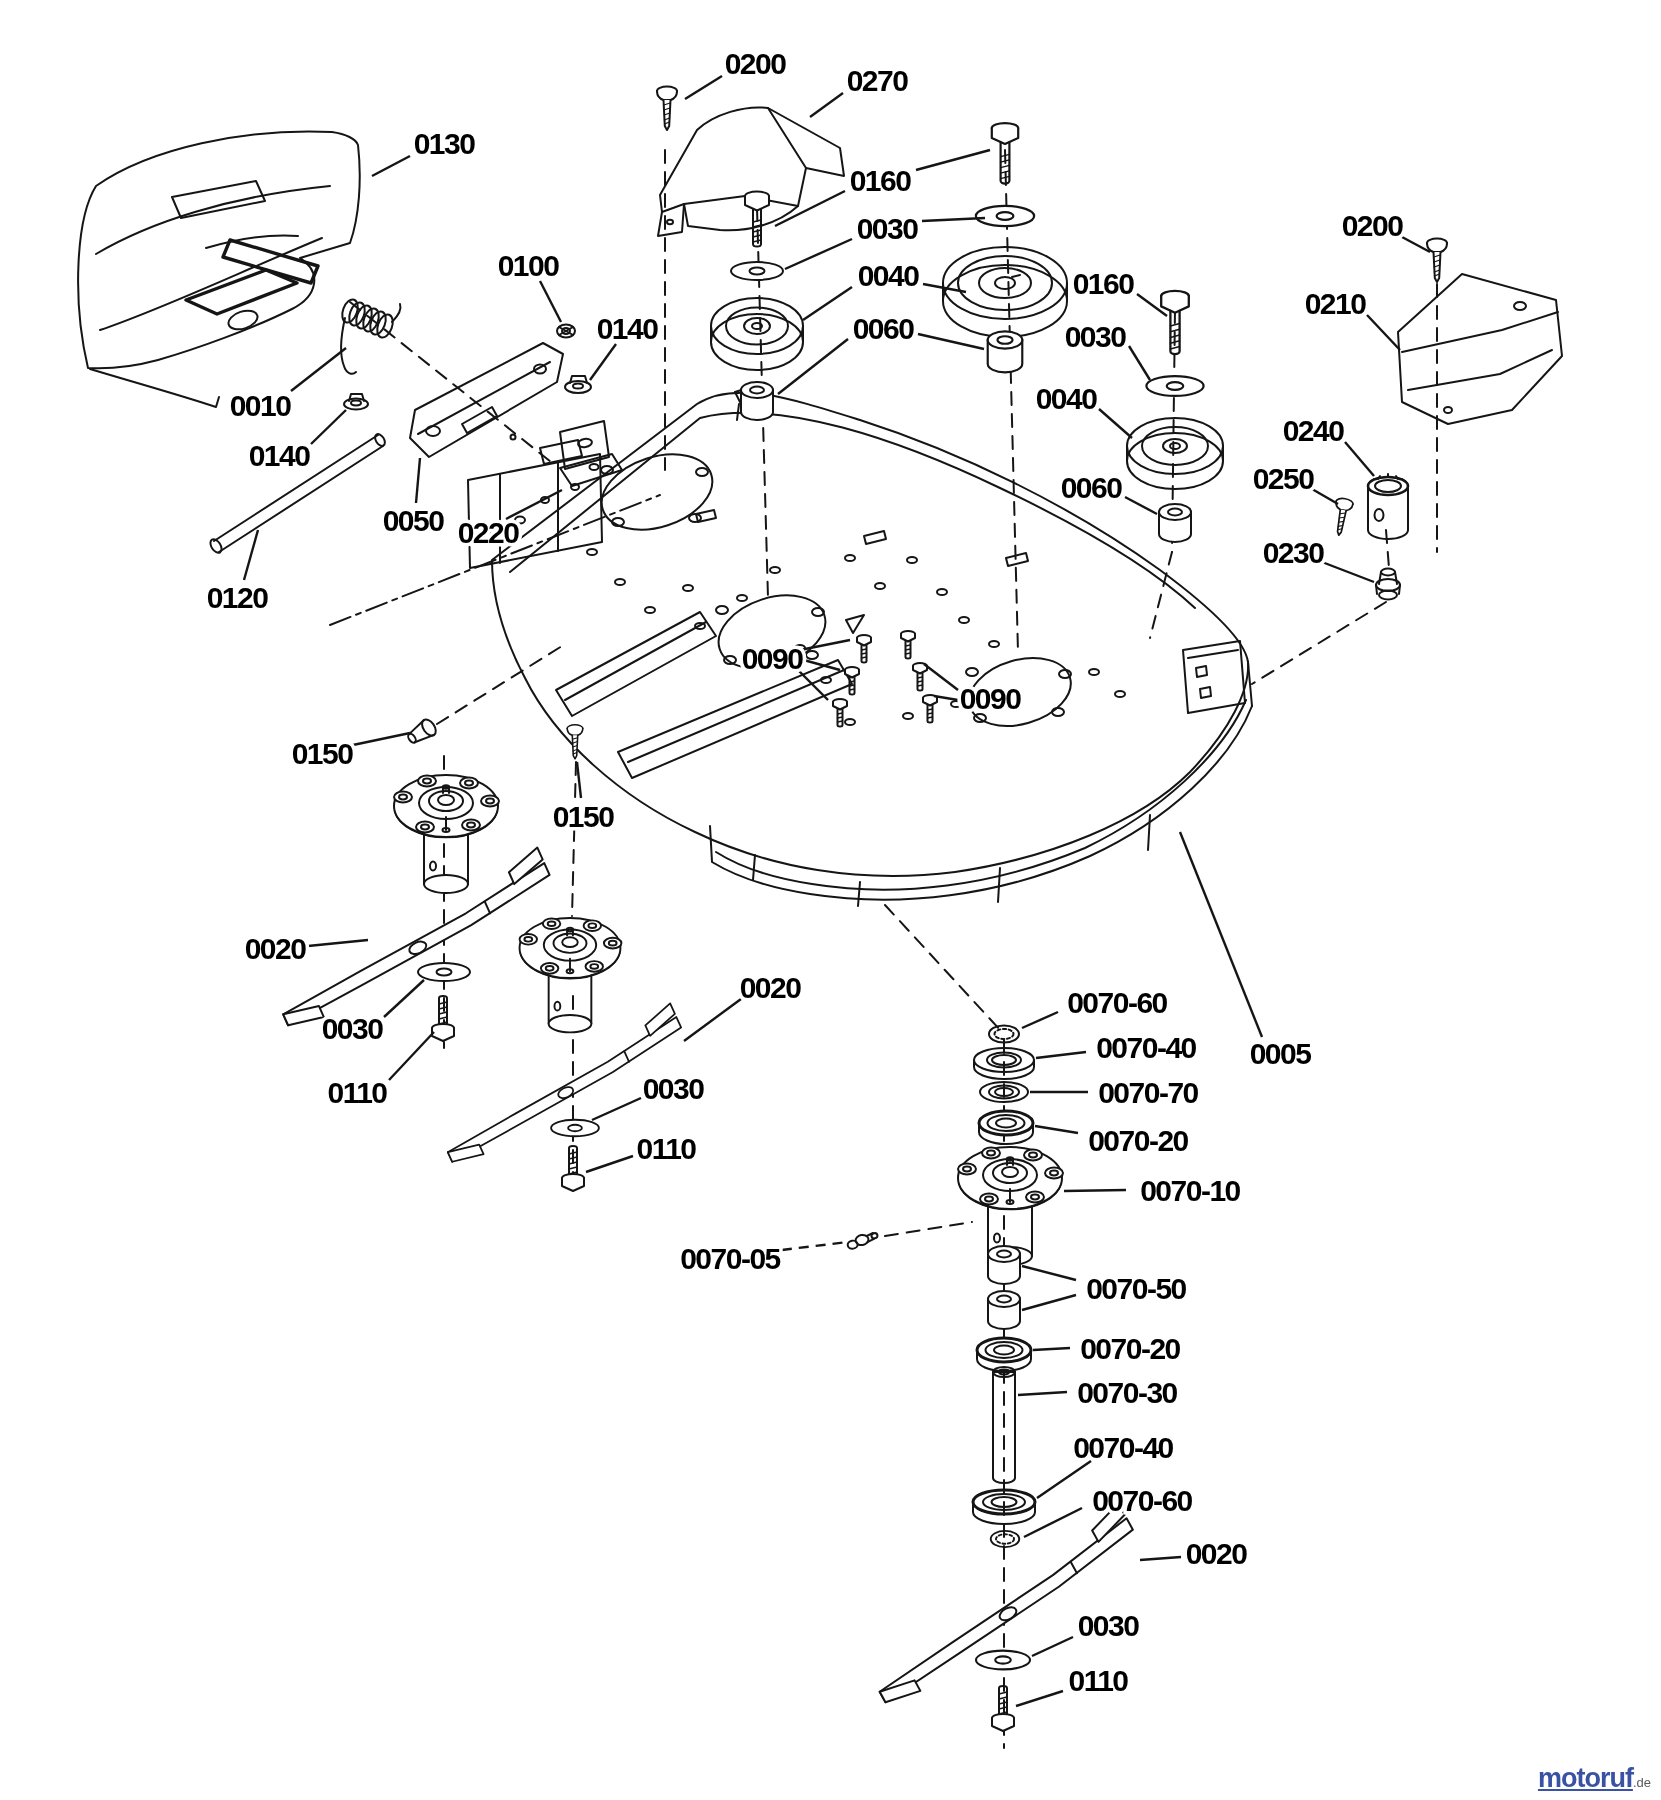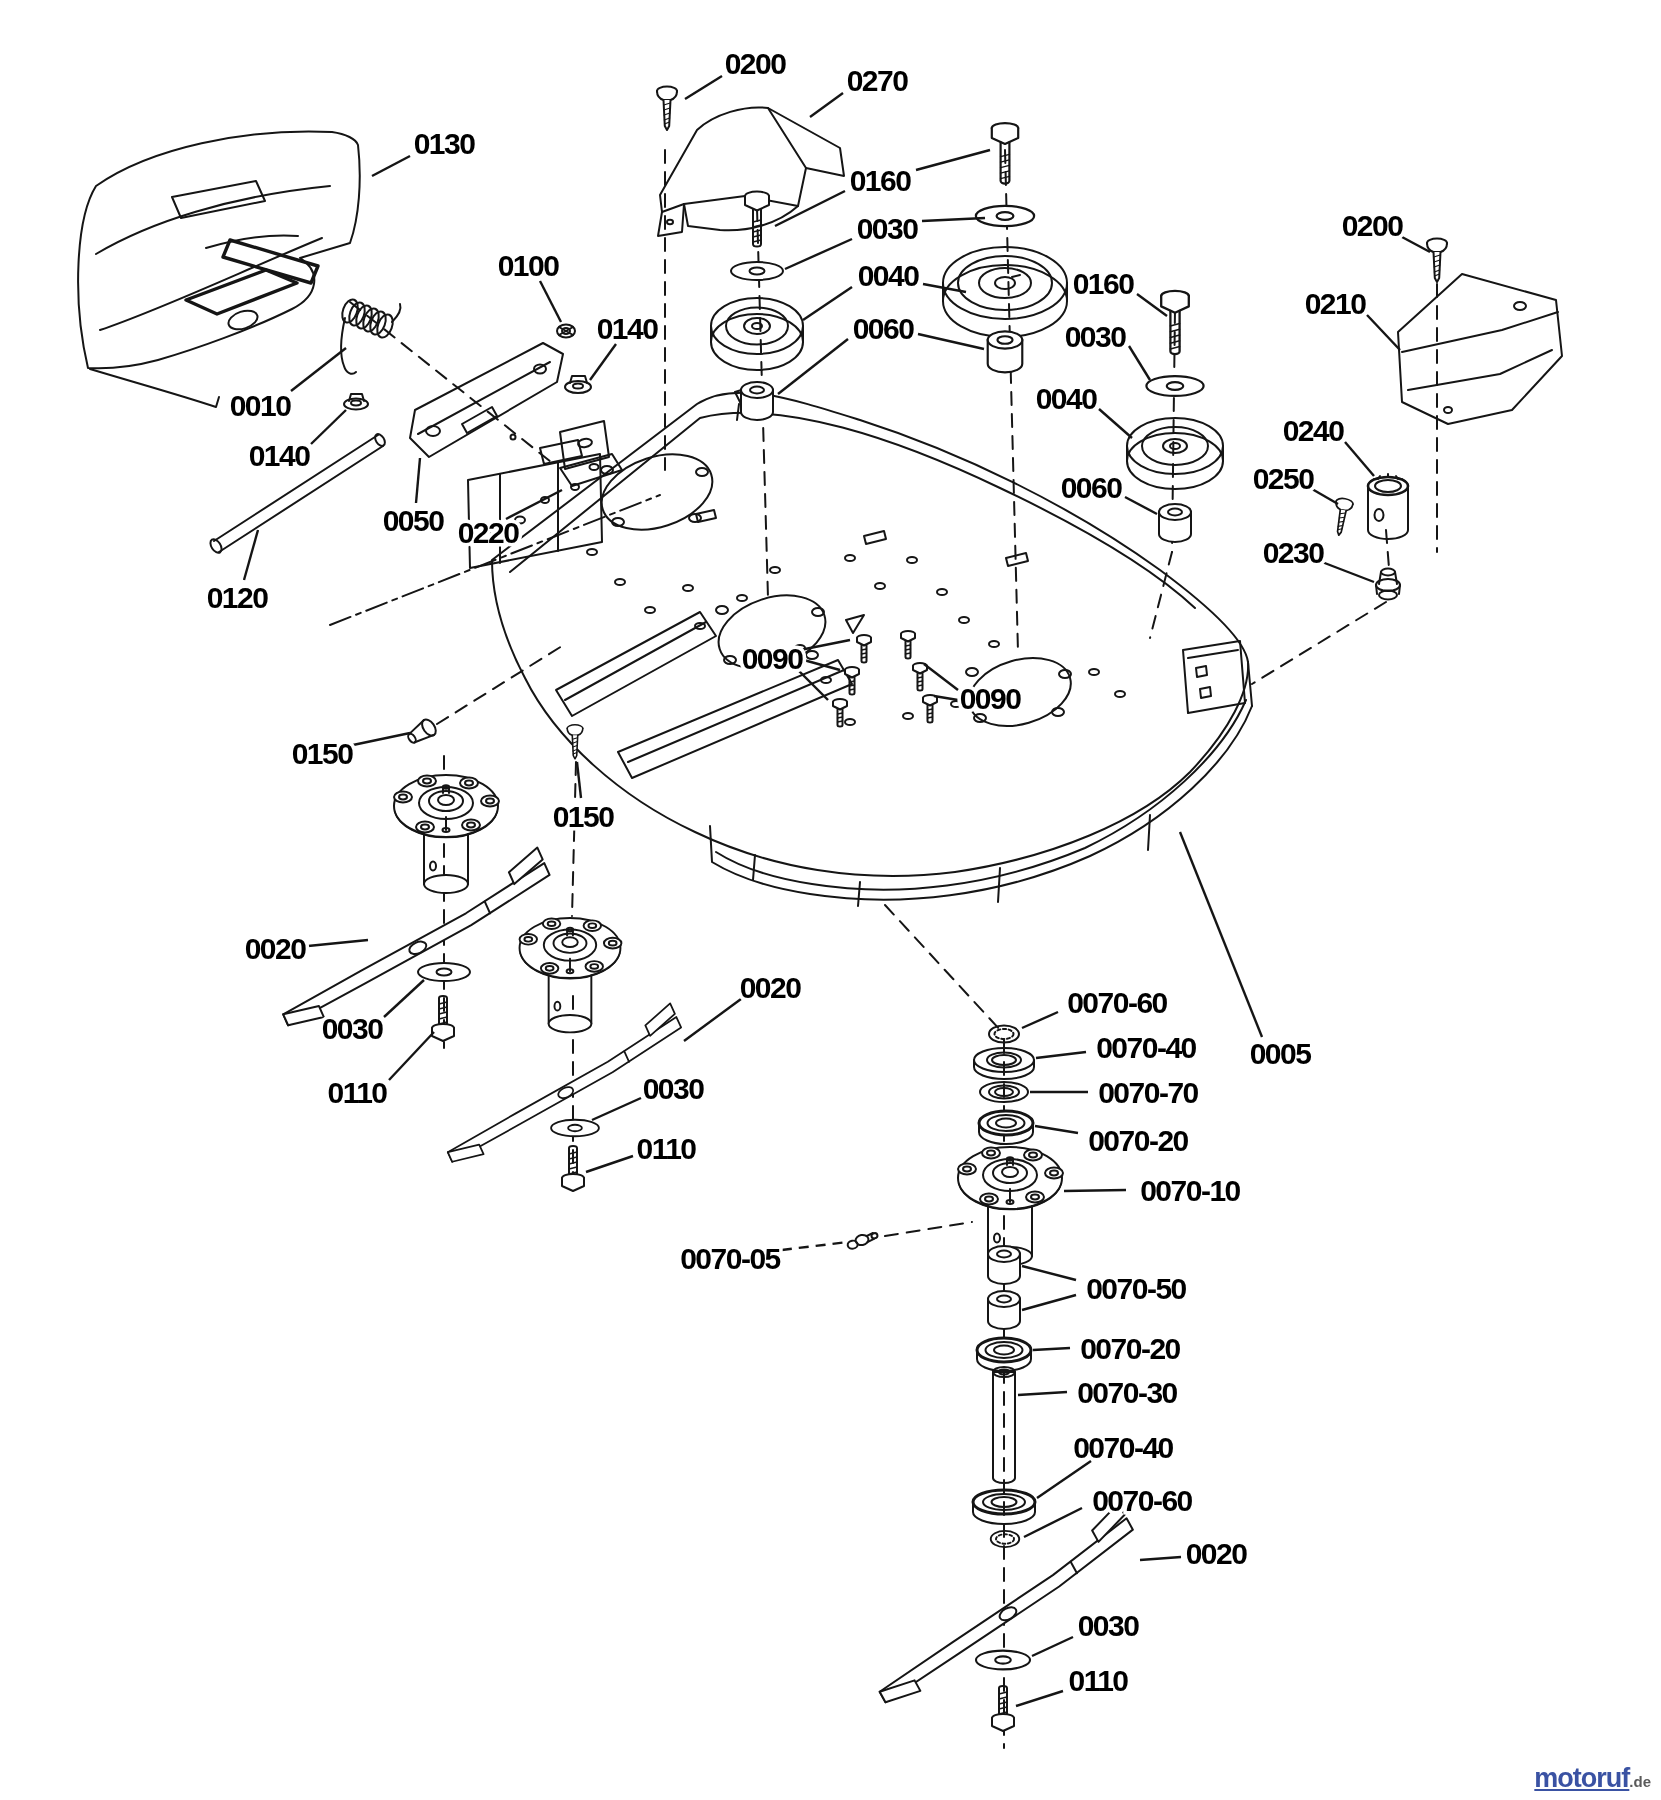--- a/index.html
+++ b/index.html
@@ -14,21 +14,21 @@
   .dashl{stroke-dasharray:13 9;}
   .dashdot{stroke-dasharray:22 6 5 6;}
   .fillk{fill:#151515;stroke:none;}
   text.plabel{font-family:"Liberation Sans",sans-serif;font-weight:bold;font-size:30px;
       letter-spacing:-1.5px;fill:#000;stroke:#fff;stroke-width:7px;paint-order:stroke;
       text-anchor:middle;}
   line.leader{stroke:#151515;stroke-width:2.4;}
   line.leader.dash{stroke-dasharray:10 7;}
   .watermark{position:absolute;right:10px;bottom:6px;font-weight:bold;}
   .watermark .brand{font-size:27px;letter-spacing:-1px;}
-  .watermark .suffix{font-size:15px;font-weight:bold;}
+  .watermark .suffix{font-size:13px;font-weight:normal;}
 </style>
 </head>
 <body>
 
 <div class="canvas">
 <svg class="art" width="1661" height="1800" viewBox="0 0 1661 1800">
   <defs>
     <g id="hexbolt">
       <ellipse cx="0" cy="0" rx="12" ry="4.5" class="w"></ellipse>
       <path class="w" d="M-12,0 L-12,9 L0,14.5 L12,9 L12,0"></path>

